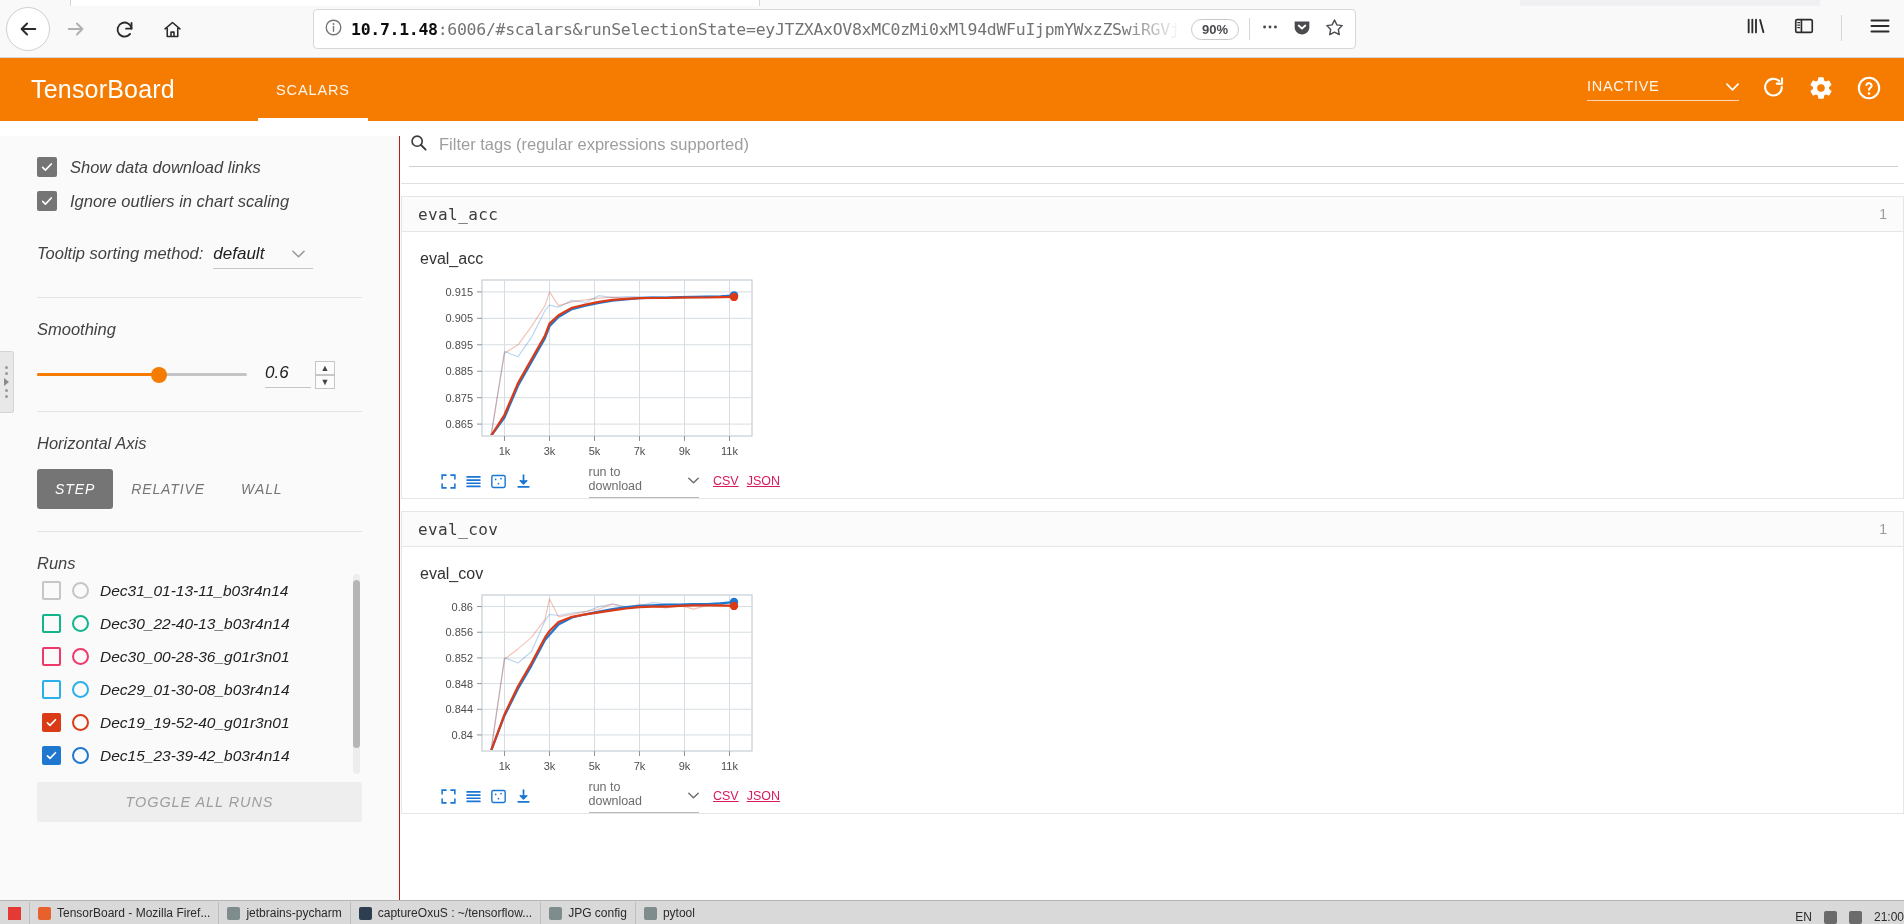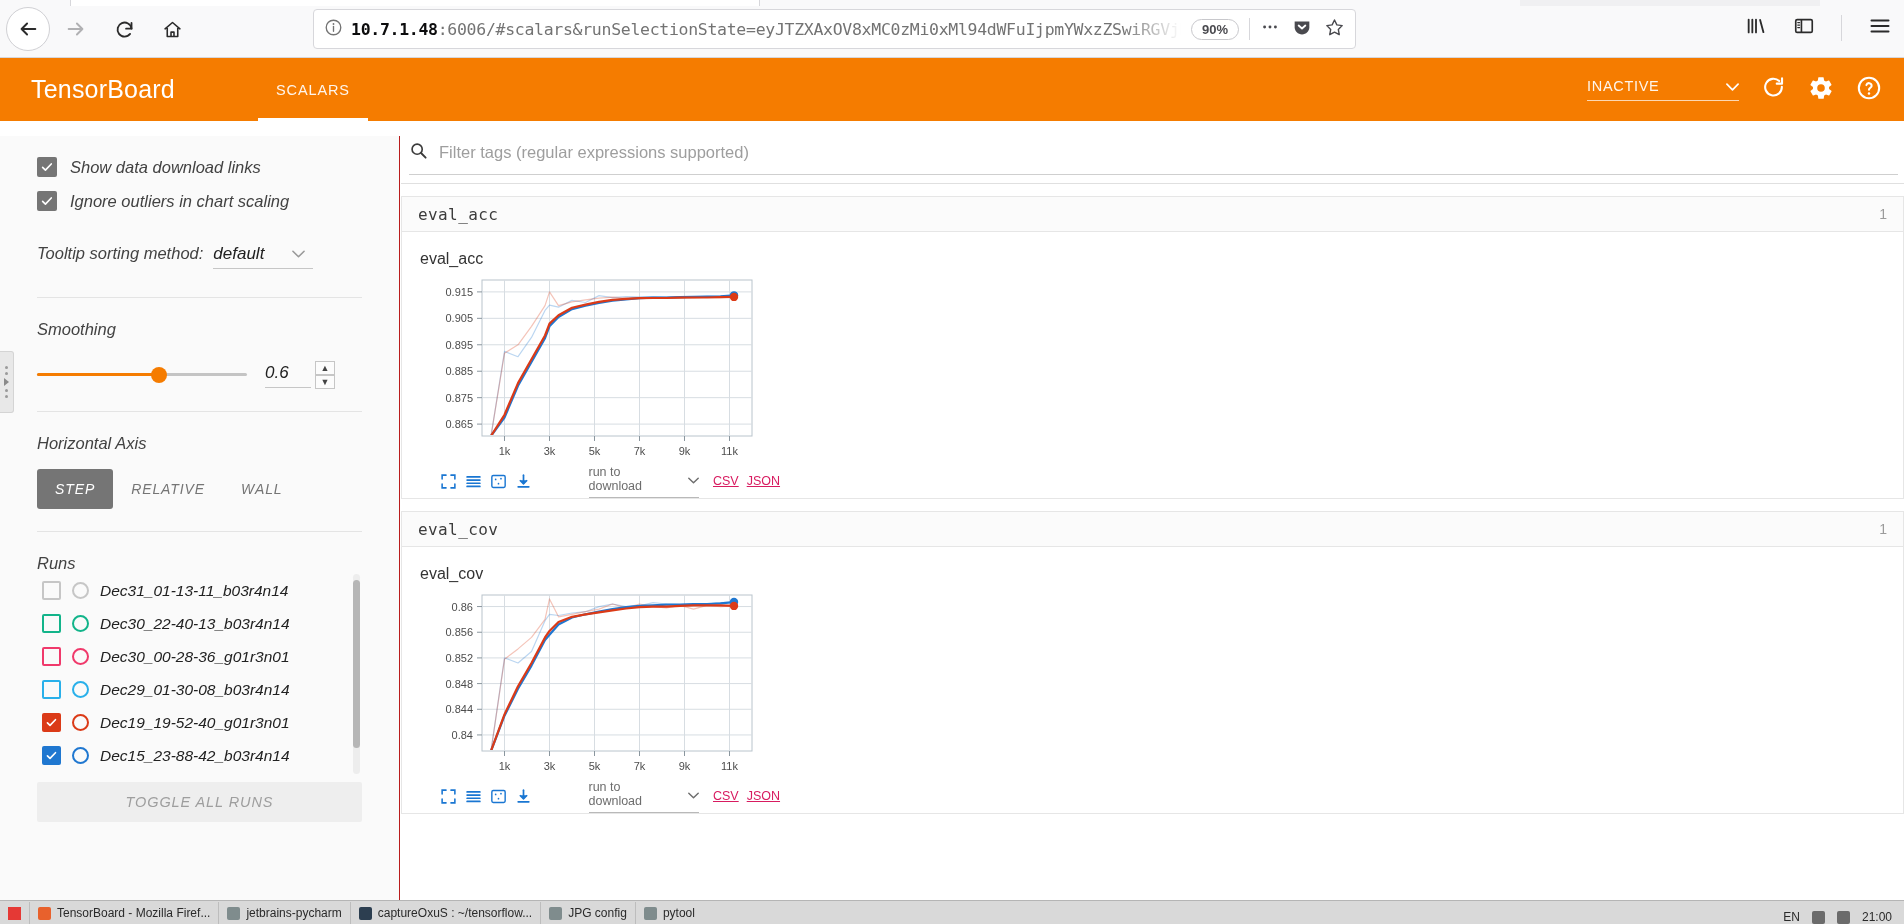--- a/index.html
+++ b/index.html
@@ -173,21 +173,21 @@
     width: 0; height: 0; border-left: 5px solid #8a8a8a;
     border-top: 4px solid transparent; border-bottom: 4px solid transparent;
   }
 
   
   .main {
     position: absolute; top: 121px; left: 401px; width: 1503px; height: 779px;
     background: #ffffff; overflow: hidden;
   }
   .tagfilter {
-    height: 63px; display: flex; align-items: center; gap: 10px;
+    height: 63px; display: flex; align-items: flex-start; gap: 10px;
     padding: 0 0 0 8px; border-bottom: 1px solid #e0e0e0;
   }
   .tagfilter .txt { font-size: 16.5px; color: #9e9e9e; }
   .tagfilter-inner {
     display: flex; align-items: center; gap: 11px; flex: 1;
     border-bottom: 1px solid #cfcfcf; padding-bottom: 10px; margin-right: 6px; margin-top: 12px;
     cursor: text;
   }
 
   .card { margin: 12px 0 0 0; }
@@ -218,21 +218,21 @@
 
   
   .taskbar {
     position: absolute; bottom: 0; left: 0; width: 1904px; height: 24px;
     background: #d9d9d9; border-top: 1px solid #b5b5b5; display: flex; align-items: flex-end;
     overflow: hidden; font-size: 12px; color: #2a2a2a;
   }
   .tb-item { display: flex; align-items: center; gap: 6px; height: 22px; padding: 0 8px; white-space: nowrap; }
   .tb-item.sep { border-left: 1px solid #bdbdbd; }
   .mini-icon { width: 13px; height: 13px; flex: 0 0 auto; }
-  .taskbar-right { margin-left: auto; display: flex; align-items: center; gap: 12px; padding-right: 12px; }
+  .taskbar-right { margin-left: auto; display: flex; align-items: center; gap: 12px; padding-right: 0; }
 </style>
 </head>
 <body>
 
 <div class="page">
 
   <div class="browser-chrome">
     <div class="tabstrip-remnant"></div>
     <div class="tabstrip-remnant2"></div>
 
@@ -456,21 +456,21 @@
             <span class="run-dot" style="border-color: rgb(219, 58, 23);"></span>
             <span class="run-name">Dec19_19-52-40_g01r3n01</span>
           </div>
           <div class="run-row">
             <span class="run-chk checked" style="background: rgb(31, 119, 208);">
               <svg width="13" height="13" viewBox="0 0 24 24">
                 <path d="M4.5 12.6l4.8 4.8 10-10.6" fill="none" stroke="#fff" stroke-width="3" stroke-linecap="round" stroke-linejoin="round"></path>
               </svg>
             </span>
             <span class="run-dot" style="border-color: rgb(31, 119, 208);"></span>
-            <span class="run-name">Dec15_23-88-42_b03r4n14</span>
+            <span class="run-name">Dec15_23-39-42_b03r4n14</span>
           </div>
           <div class="run-row"></div>
       <div class="runs-scrollbar">
           <div class="thumb"></div>
         </div>
         </div>
 
       <div class="toggle-all">TOGGLE ALL RUNS</div>
     </div>
 

